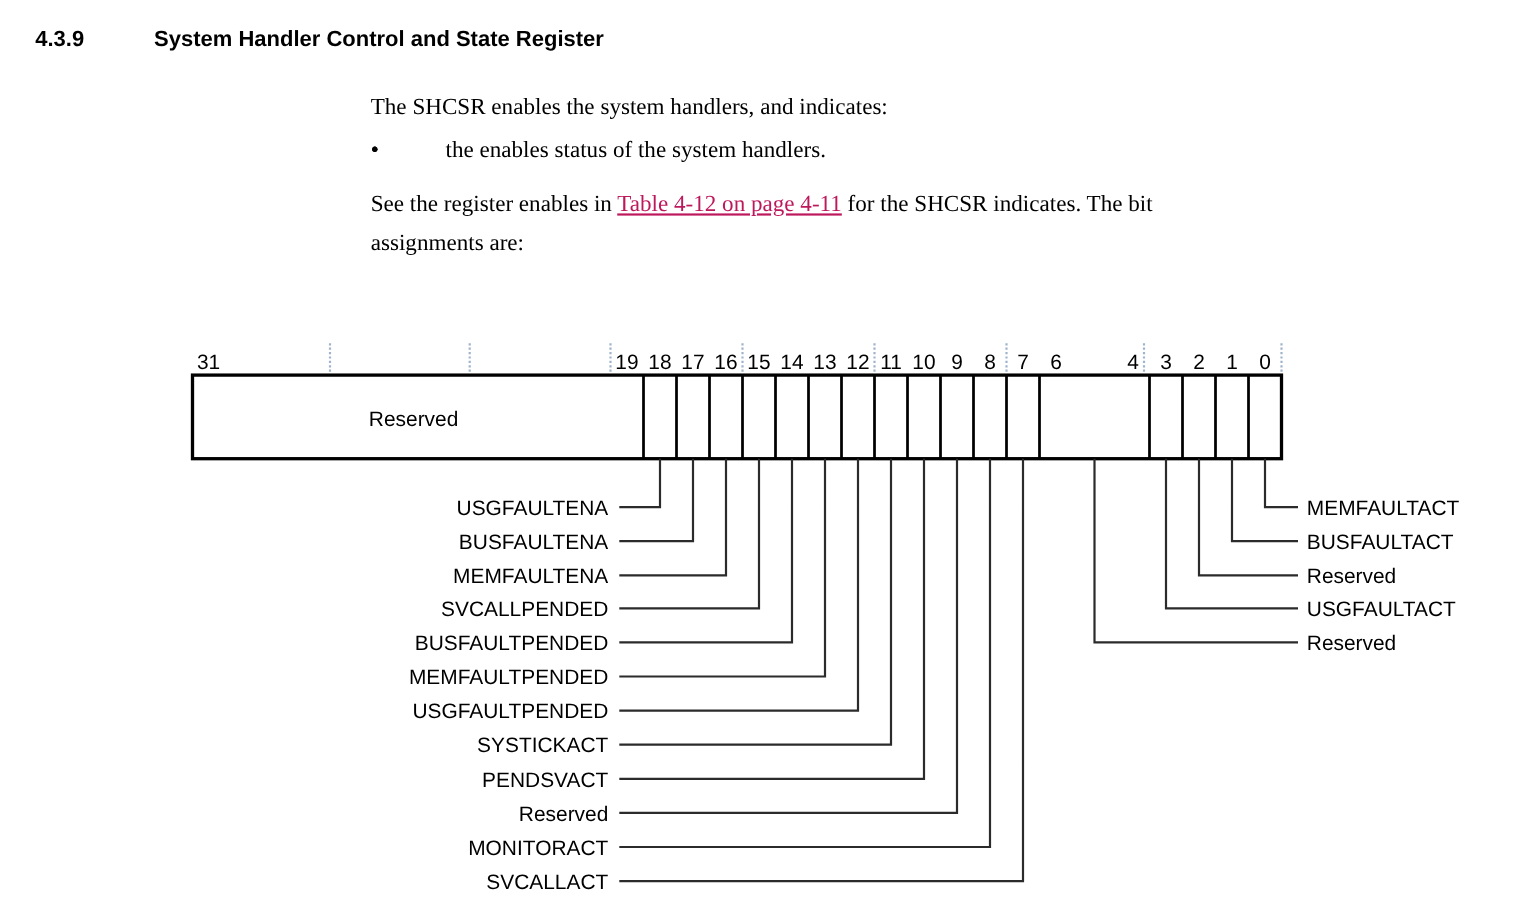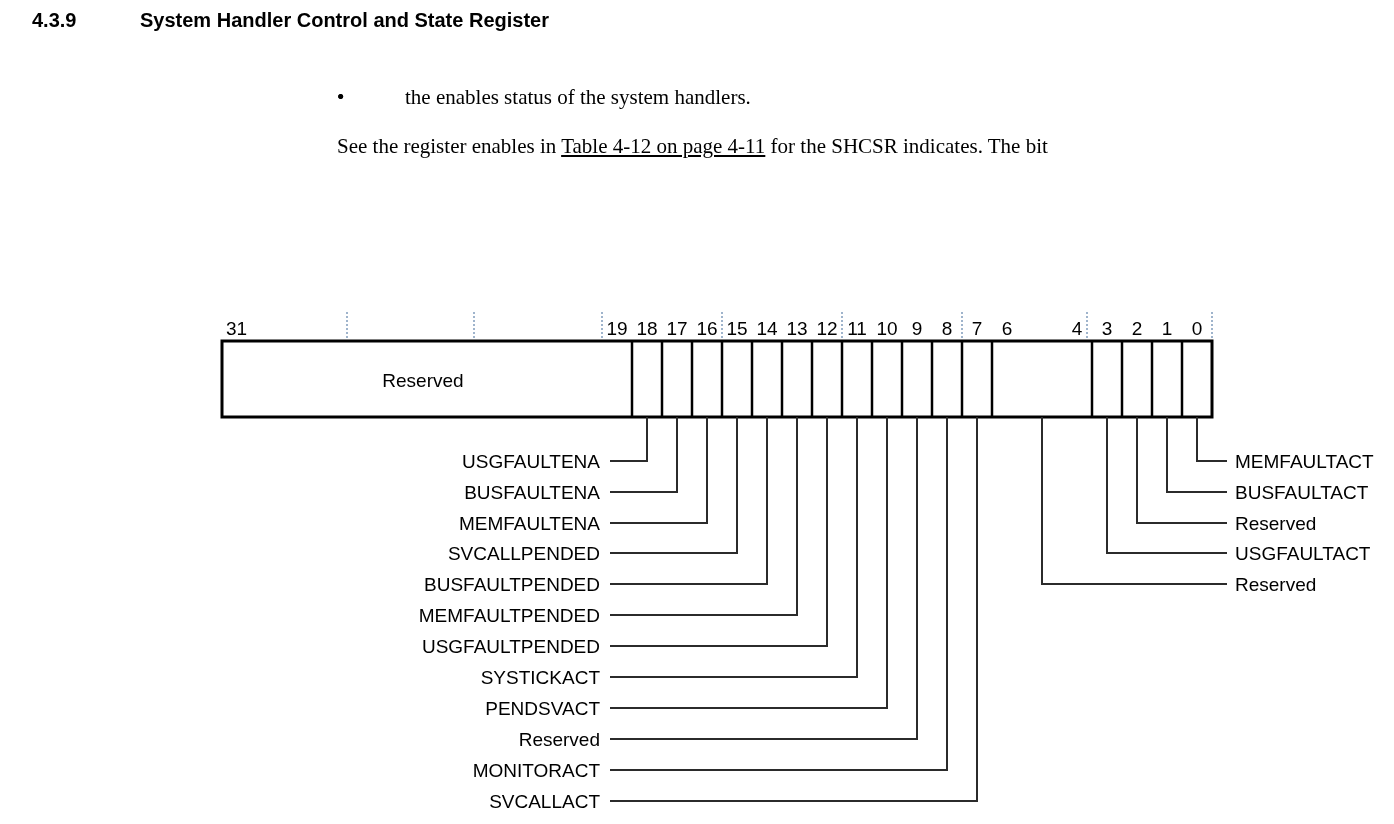--- a/index.html
+++ b/index.html
@@ -14,21 +14,21 @@
     position: relative;
     font-family: "Liberation Serif", "DejaVu Serif", serif;
     color: #000000;
     overflow: hidden;
   }
 
   
   .section-heading {
     position: absolute;
     left: 32px;
-    top: 8px;
+    top: 24px;
     width: 1200px;
     font-family: "Liberation Sans", "DejaVu Sans", sans-serif;
     font-weight: bold;
     font-size: 20px;
     line-height: 24px;
     white-space: nowrap;
   }
   .section-heading .sec-num {
     display: inline-block;
     width: 108px;
@@ -54,32 +54,31 @@
   }
   .bullet-row .bullet-dot {
     position: absolute;
     left: 0;
     top: 0;
     width: 20px;
     text-align: left;
   }
   .para-gap { height: 14px; }
   .xref {
-    color: #000000;
+    color: #be185d;
     text-align: right;
   }
 
   
   .diagram-wrap {
     position: absolute;
     left: 0;
     top: 296px;
     width: 1132px;
     height: 528px;
-    margin-left: 47px;
   }
   svg.reg-diagram {
     display: block;
     width: 1394px;
     height: 528px;
   }
   .bitnum {
     font-family: "Liberation Sans", "DejaVu Sans", sans-serif;
     font-size: 19px;
     fill: #000000;
@@ -115,32 +114,34 @@
   }
 </style>
 </head>
 <body>
 
 <div class="section-heading">
   <span class="sec-num">4.3.9</span><span>System Handler Control and State Register</span>
 </div>
 
 <div class="prose">
+  <p class="intro">The SHCSR enables the system handlers, and indicates:</p>
 
   <p class="bullet-row">
     <span class="bullet-dot">•</span>
   </p>
   <p class="bullet-row">
     <span class="bullet-dot">•</span>
     <span>the enables status of the system handlers.</span>
   </p>
 
   <div class="para-gap"></div>
 
   <p><span>See the register enables in </span><a class="xref" href="#">Table 4-12 on page 4-11</a><span> for the SHCSR indicates. The bit</span></p>
+  <p>assignments are:</p>
 </div>
 
 <div class="diagram-wrap">
   <svg class="reg-diagram" viewBox="0 0 1394 528" xmlns="http://www.w3.org/2000/svg">
 
     <g>
       <line class="nibble-tick" x1="300" y1="16" x2="300" y2="44"></line>
       <line class="nibble-tick" x1="427" y1="16" x2="427" y2="44"></line>
       <line class="nibble-tick" x1="555" y1="16" x2="555" y2="44"></line>
       <line class="nibble-tick" x1="675" y1="16" x2="675" y2="44"></line>

